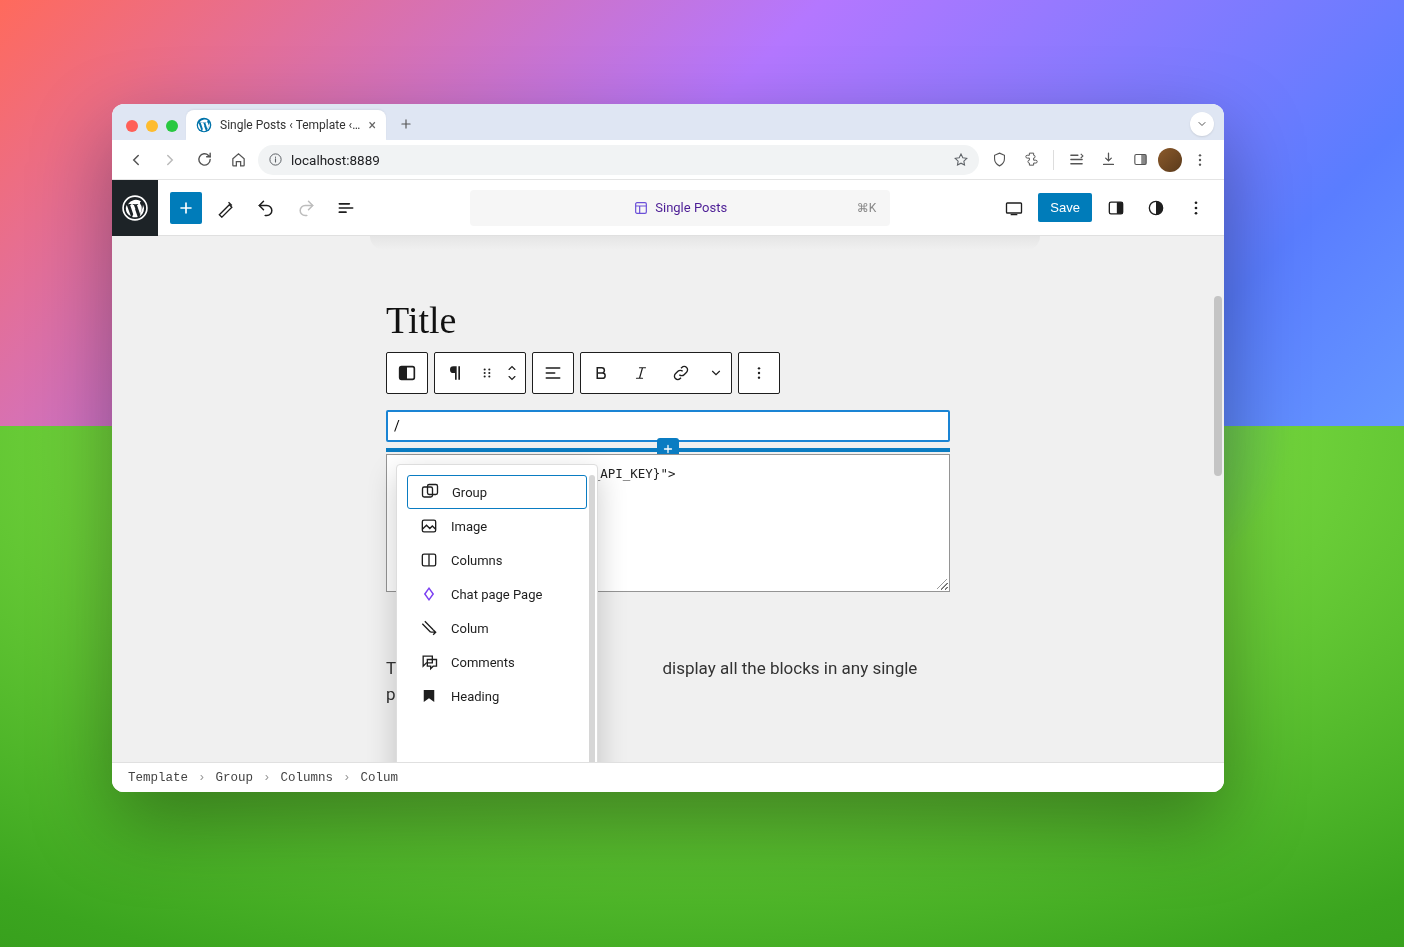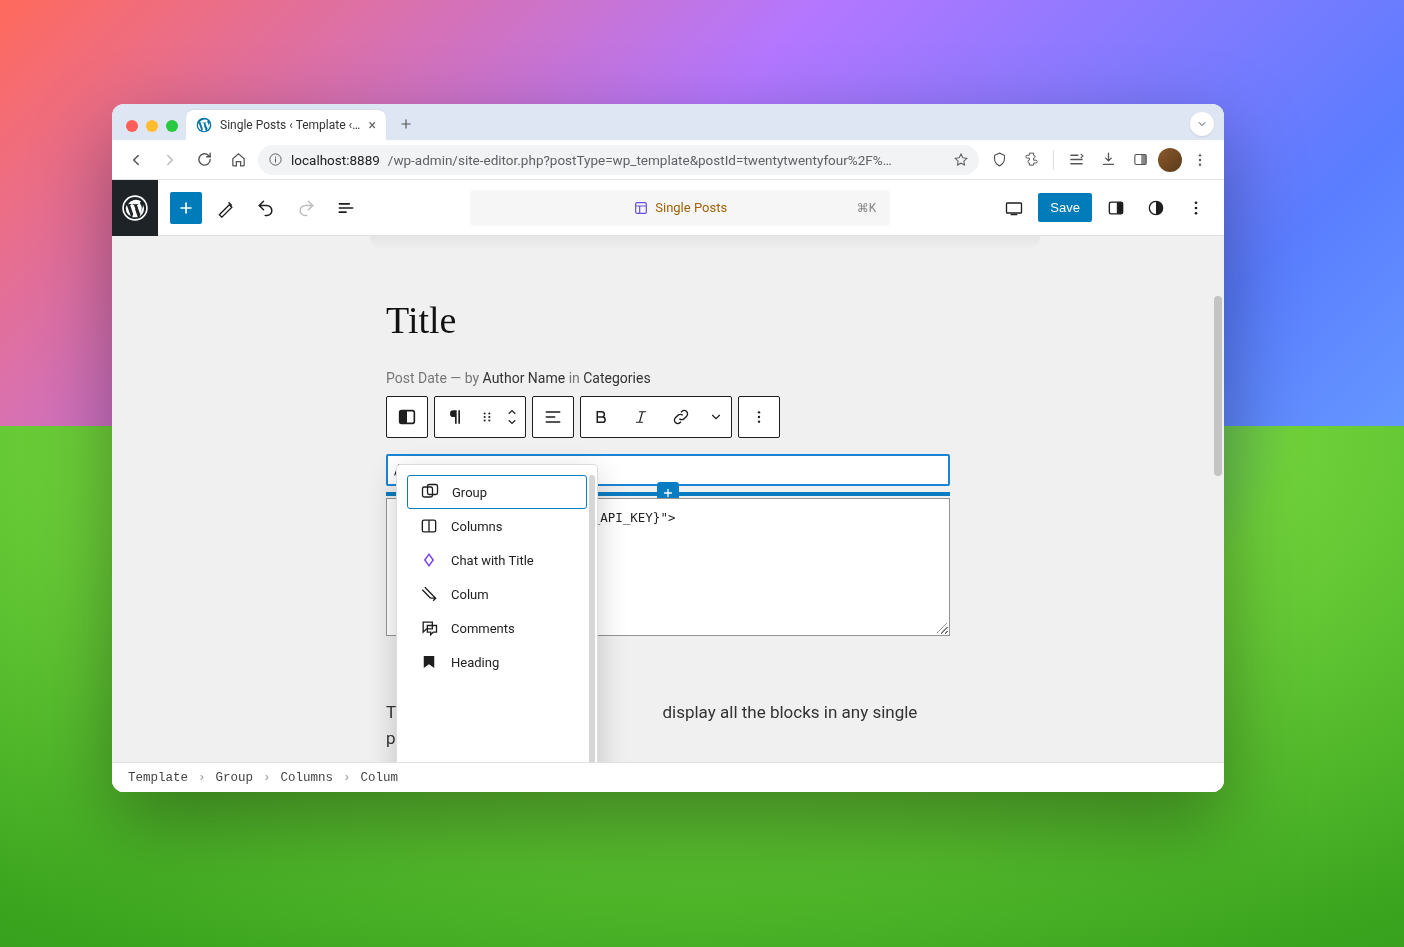--- a/index.html
+++ b/index.html
@@ -69,21 +69,21 @@
   }
   .wp-logo{width:46px;height:56px;background:#1d2327;display:flex;align-items:center;justify-content:center;}
   .wp-logo svg{width:26px;height:26px;fill:#fff;}
   .wp-left{display:flex;align-items:center;gap:8px;padding-left:12px;}
   .sq-btn{width:32px;height:32px;border-radius:2px;display:flex;align-items:center;justify-content:center;cursor:pointer;}
   .sq-btn.primary{background:#007cba;color:#fff;}
   .sq-btn.ghost{color:#1e1e1e;}
   .sq-btn.ghost.disabled{color:#bdbdbd;cursor:default;}
   .wp-center{flex:1;display:flex;justify-content:center;}
   .doc-pill{height:36px;width:420px;background:#f6f6f6;border-radius:4px;display:flex;align-items:center;justify-content:center;gap:10px;position:relative;}
-  .doc-pill .doc-label{color:#a16207;font-size:13px;display:flex;align-items:center;gap:6px;}
+  .doc-pill .doc-label{color:#4c1d95;font-size:13px;display:flex;align-items:center;gap:6px;}
   .doc-pill .kbd{position:absolute;right:14px;color:#888;font-size:12px;}
   .wp-right{display:flex;align-items:center;gap:8px;padding-right:12px;}
   .save-btn{background:#007cba;color:#fff;border:none;padding:7px 12px;border-radius:2px;font-size:13px;cursor:pointer;}
   
   .editor-body{flex:1;background:#f0f0f0;position:relative;overflow:hidden;}
   .canvas-scroll{position:absolute;right:2px;top:60px;width:8px;height:180px;background:#c4c4c4;border-radius:4px;}
   .search-shadow{position:absolute;left:258px;right:184px;top:0;height:14px;border-radius:0 0 24px 24px;background:linear-gradient(#e5e5e5,#f0f0f0);}
   .canvas{position:absolute;left:0;right:0;top:0;bottom:30px;overflow:hidden;}
   .content{width:564px;margin:62px auto 16px;}
   .post-title{font-family:Georgia,"Times New Roman",serif;font-size:38px;font-weight:400;color:#111;}
@@ -182,21 +182,20 @@
         <svg width="17" height="17" viewBox="0 0 24 24">
           <path d="M4 11l8-7 8 7v9a1 1 0 0 1-1 1h-4v-6h-6v6H5a1 1 0 0 1-1-1z" fill="none" stroke="currentColor" stroke-width="1.8"></path>
         </svg>
       </div>
     <div class="omnibox">
       <svg width="15" height="15" viewBox="0 0 24 24">
           <circle cx="12" cy="12" r="9" fill="none" stroke="#5f6368" stroke-width="1.6"></circle>
           <path d="M12 8v.5M12 11v5" stroke="#5f6368" stroke-width="1.8" stroke-linecap="round"></path>
         </svg>
       <span class="host">localhost:8889</span>
-        <span class="path">/wp-admin/site-editor.php?postType=wp_template&amp;postId=twentytwentyfour%2F%…</span>
       <span class="star">
           <svg width="16" height="16" viewBox="0 0 24 24">
             <path d="M12 3l2.7 5.5 6 .9-4.4 4.2 1 6L12 16.8 6.7 19.6l1-6L3.3 9.4l6-.9z" fill="none" stroke="currentColor" stroke-width="1.6"></path>
           </svg>
         </span>
     </div>
     <div class="ct-icons-right">
       <div class="ct-btn">
           <svg width="17" height="17" viewBox="0 0 24 24">
             <path d="M12 3l7 3v5c0 5-3 8-7 10-4-2-7-5-7-10V6z" fill="none" stroke="#555" stroke-width="1.6"></path>
@@ -315,23 +314,20 @@
     </div>
   </div>
 
   <div class="editor-body">
     <div class="search-shadow"></div>
     <div class="canvas-scroll"></div>
 
     <div class="canvas">
       <div class="content">
         <h1 class="post-title">Title</h1>
-        <div class="meta">
-          <span>Post Date</span><span> — by </span><span class="author">Author Name</span><span> in </span><span class="cats">Categories</span>
-        </div>
 
         <div class="block-toolbar">
           <div class="bt-group">
             <div class="bt-btn">
                 <svg width="22" height="22" viewBox="0 0 24 24">
                   <rect x="4" y="5" width="16" height="14" rx="2" fill="none" stroke="#1e1e1e" stroke-width="1.8"></rect>
                   <rect x="4" y="5" width="8" height="14" fill="#1e1e1e"></rect>
                 </svg>
               </div>
           </div>
@@ -433,32 +429,41 @@
                 <rect x="3" y="6" width="12" height="12" rx="2" fill="none" stroke="#1e1e1e" stroke-width="1.6"></rect>
                 <rect x="9" y="3" width="12" height="12" rx="2" fill="none" stroke="#1e1e1e" stroke-width="1.6"></rect>
               </svg>
             </span>
           <span>Group</span>
         </div>
         <div class="comp-item">
           <span class="comp-icon">
               <svg width="20" height="20" viewBox="0 0 24 24">
                 <rect x="4" y="5" width="16" height="14" rx="2" fill="none" stroke="#1e1e1e" stroke-width="1.6"></rect>
+                <path d="M4 16l5-5 4 4 3-3 4 4" fill="none" stroke="#1e1e1e" stroke-width="1.6"></path>
+              </svg>
+            </span>
+          <span>Image</span>
+        </div>
+        <div class="comp-item">
+          <span class="comp-icon">
+              <svg width="20" height="20" viewBox="0 0 24 24">
+                <rect x="4" y="5" width="16" height="14" rx="2" fill="none" stroke="#1e1e1e" stroke-width="1.6"></rect>
                 <path d="M12 5v14" stroke="#1e1e1e" stroke-width="1.6"></path>
               </svg>
             </span>
           <span>Columns</span>
         </div>
         <div class="comp-item">
           <span class="comp-icon purple">
               <svg width="20" height="20" viewBox="0 0 24 24" fill="none">
                 <path d="M7 12l5-7 5 7-5 7z" stroke-width="1.8"></path>
               </svg>
             </span>
-          <span>Chat with Title</span>
+          <span>Chat page Page</span>
         </div>
         <div class="comp-item">
           <span class="comp-icon">
               <svg width="20" height="20" viewBox="0 0 24 24">
                 <path d="M7 4l10 10M4 7l10 10" stroke="#1e1e1e" stroke-width="1.6"></path>
                 <path d="M17 14l3 3-3 3M14 17h6" fill="none" stroke="#1e1e1e" stroke-width="1.6"></path>
               </svg>
             </span>
           <span>Colum</span>
         </div>

